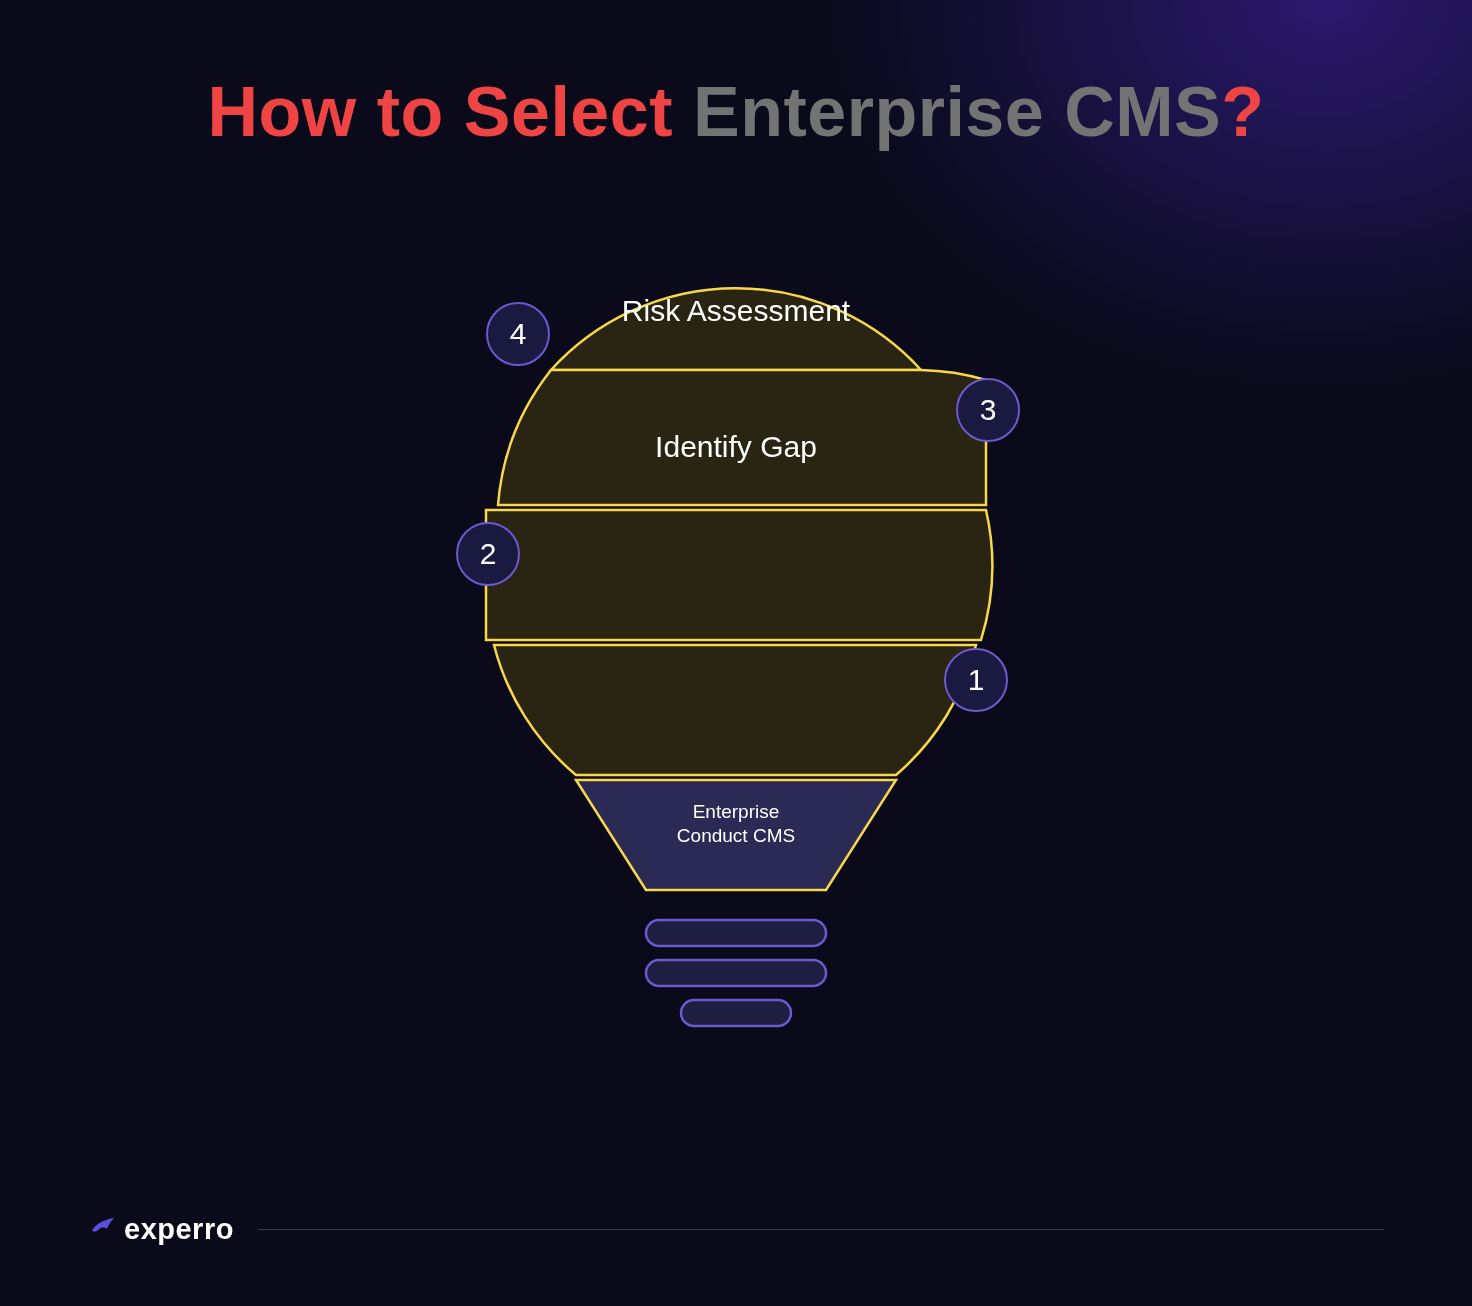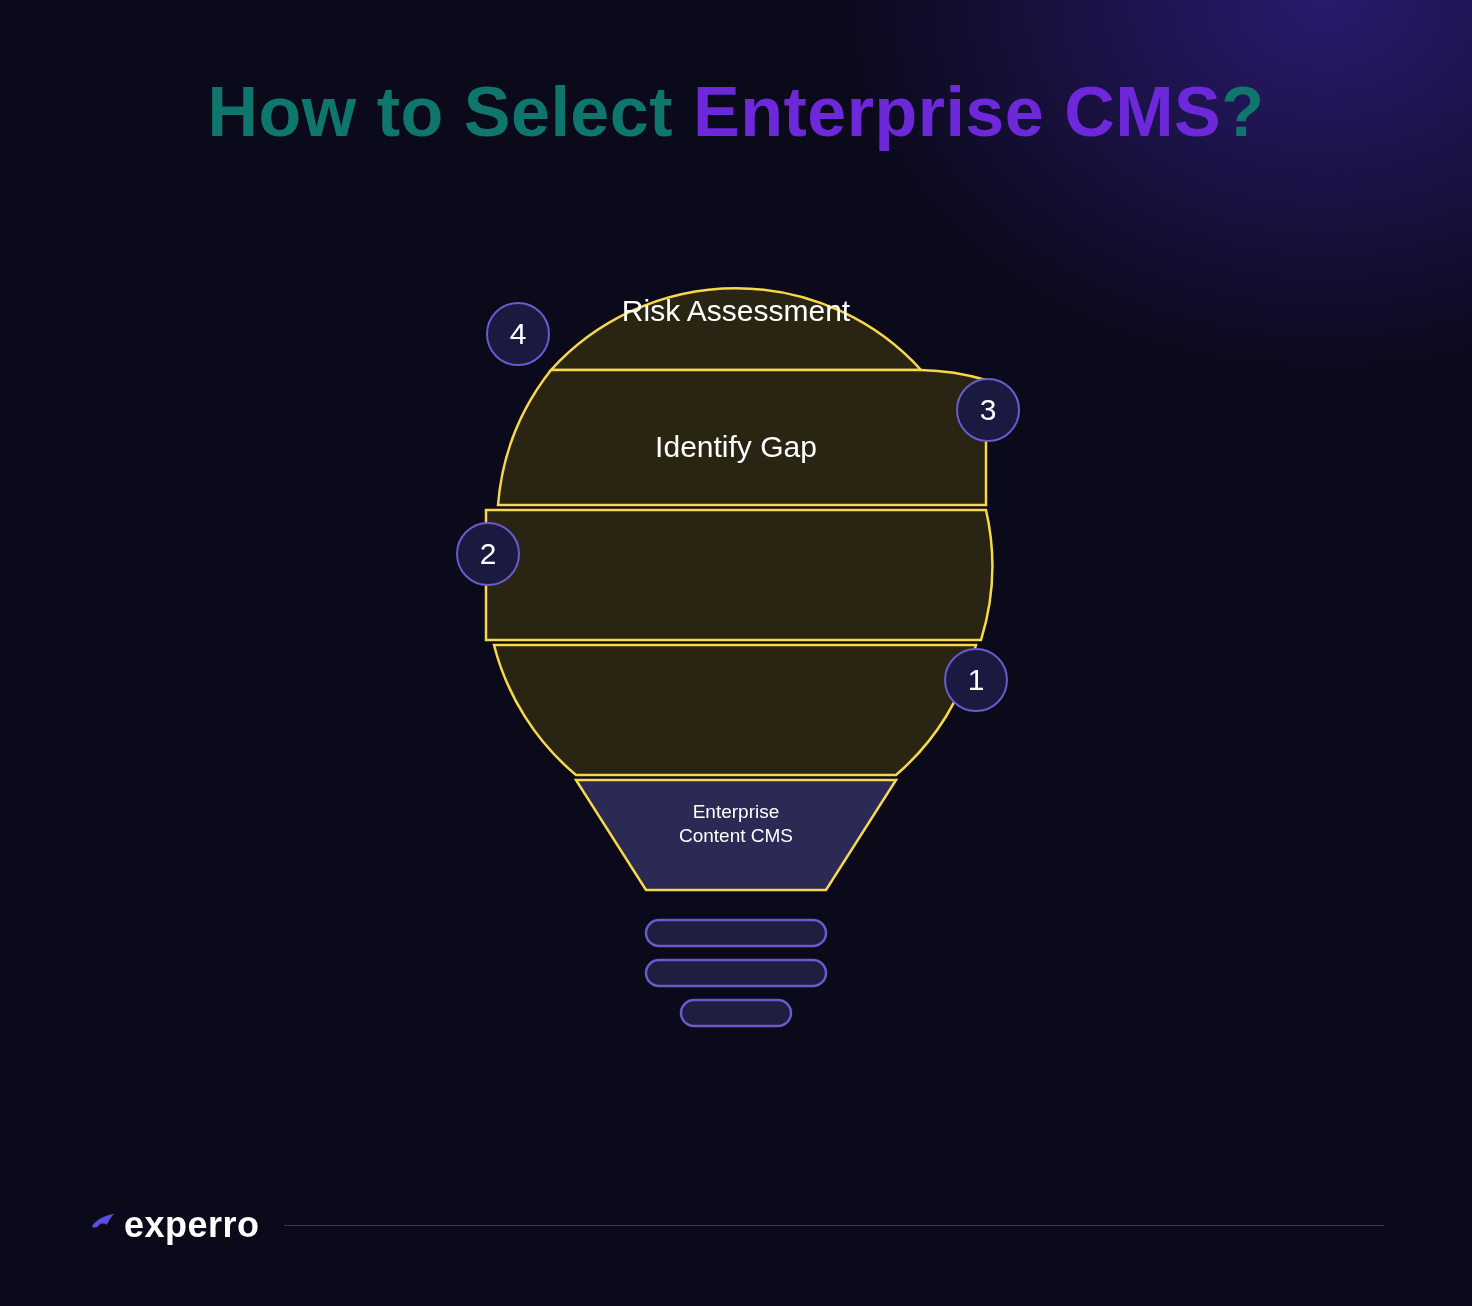--- a/index.html
+++ b/index.html
@@ -18,22 +18,22 @@
   .title {
     position: absolute;
     top: 72px;
     left: 0;
     right: 0;
     text-align: center;
     font-size: 70px;
     font-weight: 800;
     letter-spacing: 0.5px;
   }
-  .title .t-white { color: #0f766e; margin-top: 25px; }
-  .title .t-accent { color: #6d28d9; }
+  .title .t-white { color: #ef4444; margin-top: 25px; }
+  .title .t-accent { color: #737373; }
 
   
   .bulb {
     position: absolute;
     left: 50%;
     top: 230px;
     width: 640px;
     height: 820px;
     transform: translateX(-50%);
   }
@@ -80,21 +80,21 @@
     flex: 1;
     height: 1px;
     background: #3a3a4a;
   }
   .brand {
     display: flex;
     align-items: center;
     gap: 6px;
   }
   .brand-text {
-    font-size: 36px;
+    font-size: 29px;
     font-weight: 600;
     color: #ffffff;
     letter-spacing: 0.5px;
   }
   .brand-icon {
     display: inline-block;
   }
 </style>
 </head>
 <body>
@@ -129,21 +129,21 @@
 
     <rect x="230" y="690" width="180" height="26" rx="13" fill="#1e1e40" stroke="#6a5acd" stroke-width="2.5"></rect>
     <rect x="230" y="730" width="180" height="26" rx="13" fill="#1e1e40" stroke="#6a5acd" stroke-width="2.5"></rect>
     <rect x="265" y="770" width="110" height="26" rx="13" fill="#1e1e40" stroke="#6a5acd" stroke-width="2.5"></rect>
   </svg>
 
   <div class="seg-label" style="top:200px;">Identify Gap</div>
   <div class="seg-label" style="top:64px;">Risk Assessment</div>
   <div class="seg-label" style="top:570px; font-size:19px; line-height:1.25;">
     <span>Enterprise</span><br>
-    <span>Content CMS</span>
+    <span>Conduct CMS</span>
   </div>
 
   <div class="badge" style="top:72px;  left:70px;">
       <span>4</span>
     </div>
   <div class="badge" style="top:148px; left:540px;">
       <span>3</span>
     </div>
   <div class="badge" style="top:292px; left:40px;">
       <span>2</span>

